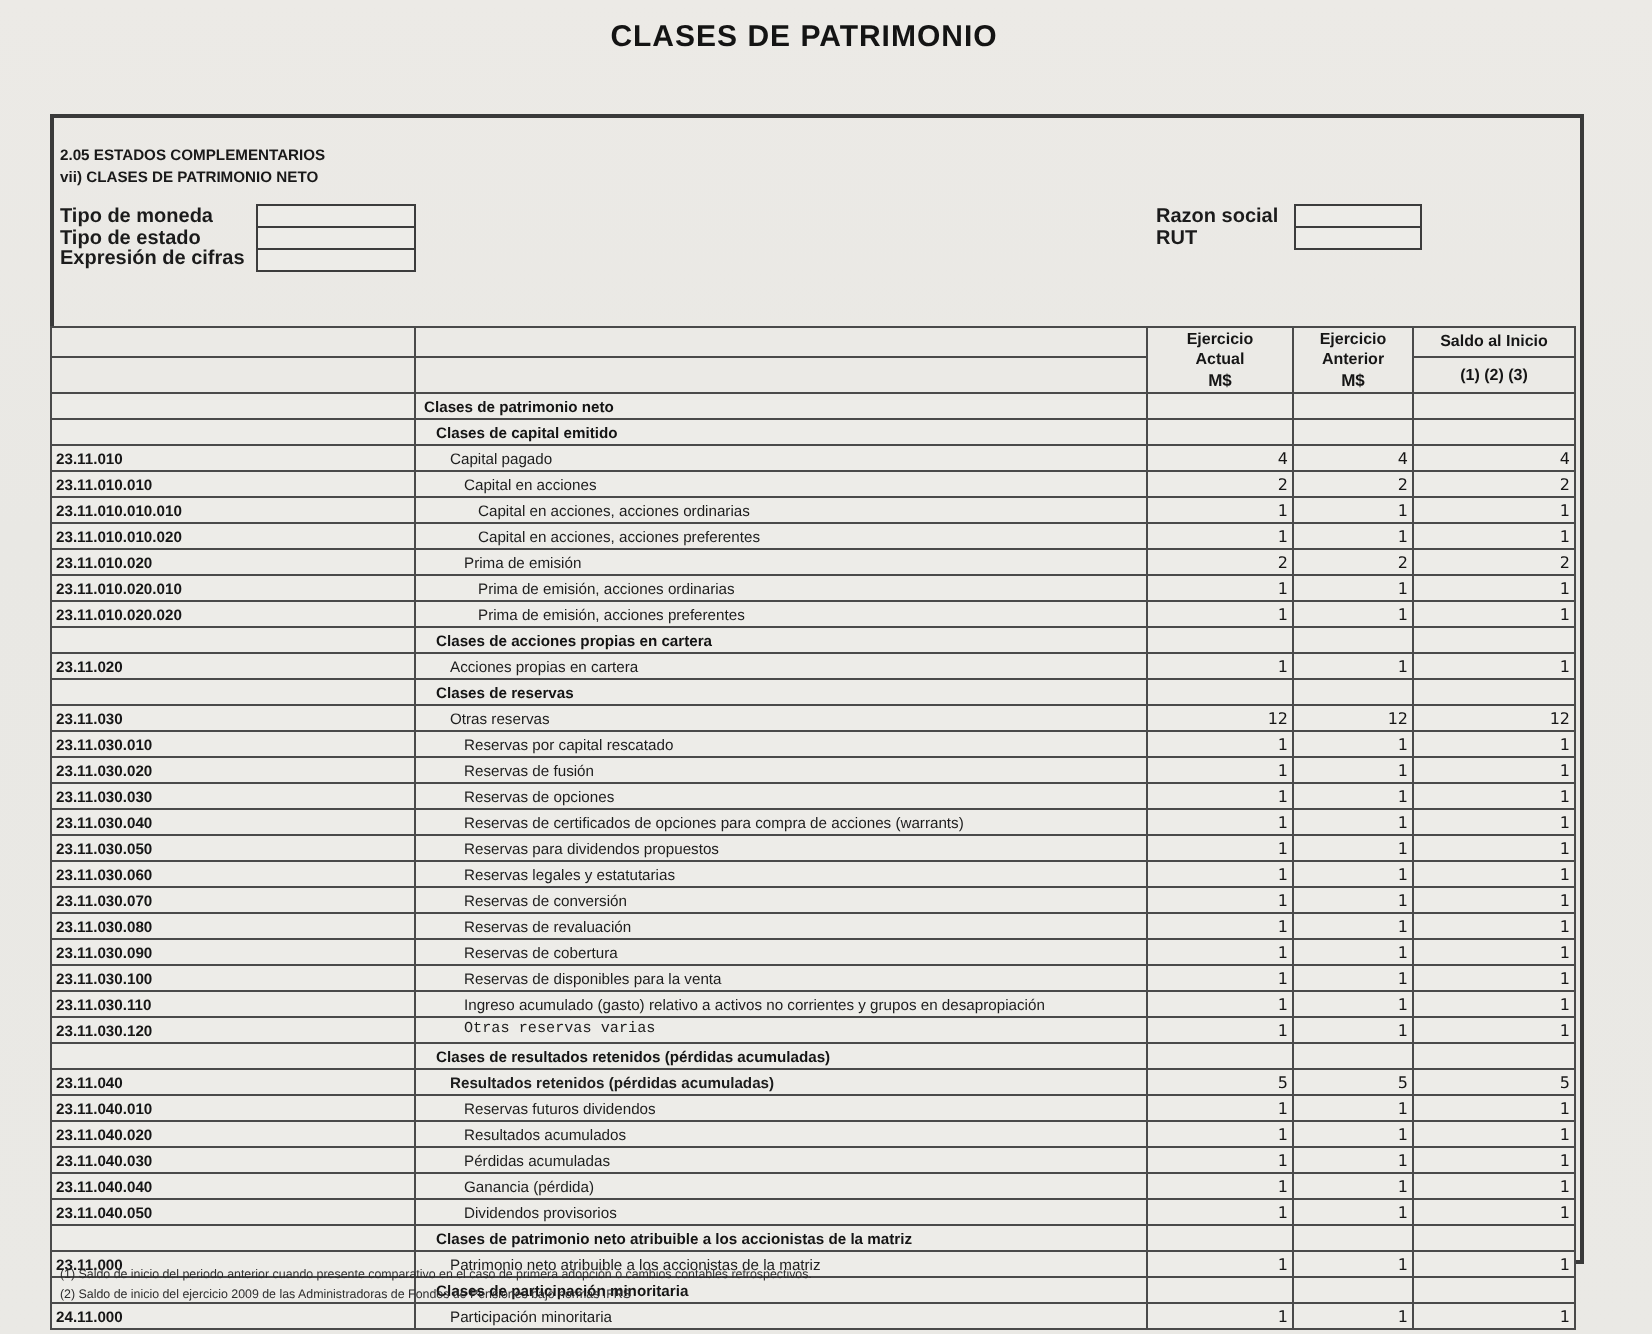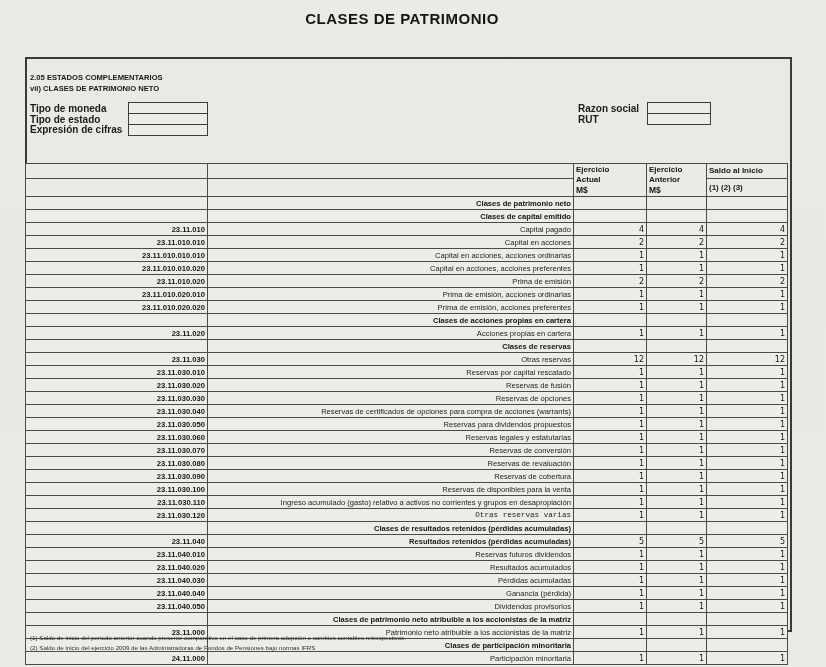--- a/index.html
+++ b/index.html
@@ -31,24 +31,24 @@
   table.main{
     position:absolute;left:25px;top:163px;width:762px;
     border-collapse:collapse;table-layout:fixed;
   }
   table.main td{
     border:1px solid #4a4a4a;
     padding:0 2px;overflow:hidden;white-space:nowrap;
     background:#edecE8;
   }
   table.main thead td{border-width:1.6px;background:#ebeae6;}
-  .hcell{font-size:8px;font-weight:bold;line-height:10px;color:#161616;vertical-align:middle;}
+  .hcell{font-size:8px;font-weight:bold;text-align:center;line-height:10px;color:#161616;vertical-align:middle;}
   .hcell .ms{font-size:8.5px;}
-  td.code{font-size:7.6px;font-weight:bold;height:12px;line-height:11px;color:#161616;text-align:right;}
-  td.desc{font-size:7.6px;line-height:11px;color:#1d1d1d;text-align:right;}
+  td.code{font-size:7.6px;font-weight:bold;height:12px;line-height:11px;color:#161616;}
+  td.desc{font-size:7.6px;line-height:11px;color:#1d1d1d;}
   td.desc.section{font-weight:bold;color:#141414;}
   td.val{font-size:8px;text-align:right;font-family:"DejaVu Sans",sans-serif;color:#161616;line-height:11px;padding-right:3px;}
   tr.trow{height:12px;}
   
   .footnotes{position:absolute;left:30px;top:633px;color:#2e2e2e;}
   .fn-small{font-size:6.2px;line-height:9.5px;}
   .fn-big{font-size:7.4px;line-height:11px;}
 </style>
 </head>
 <body>

